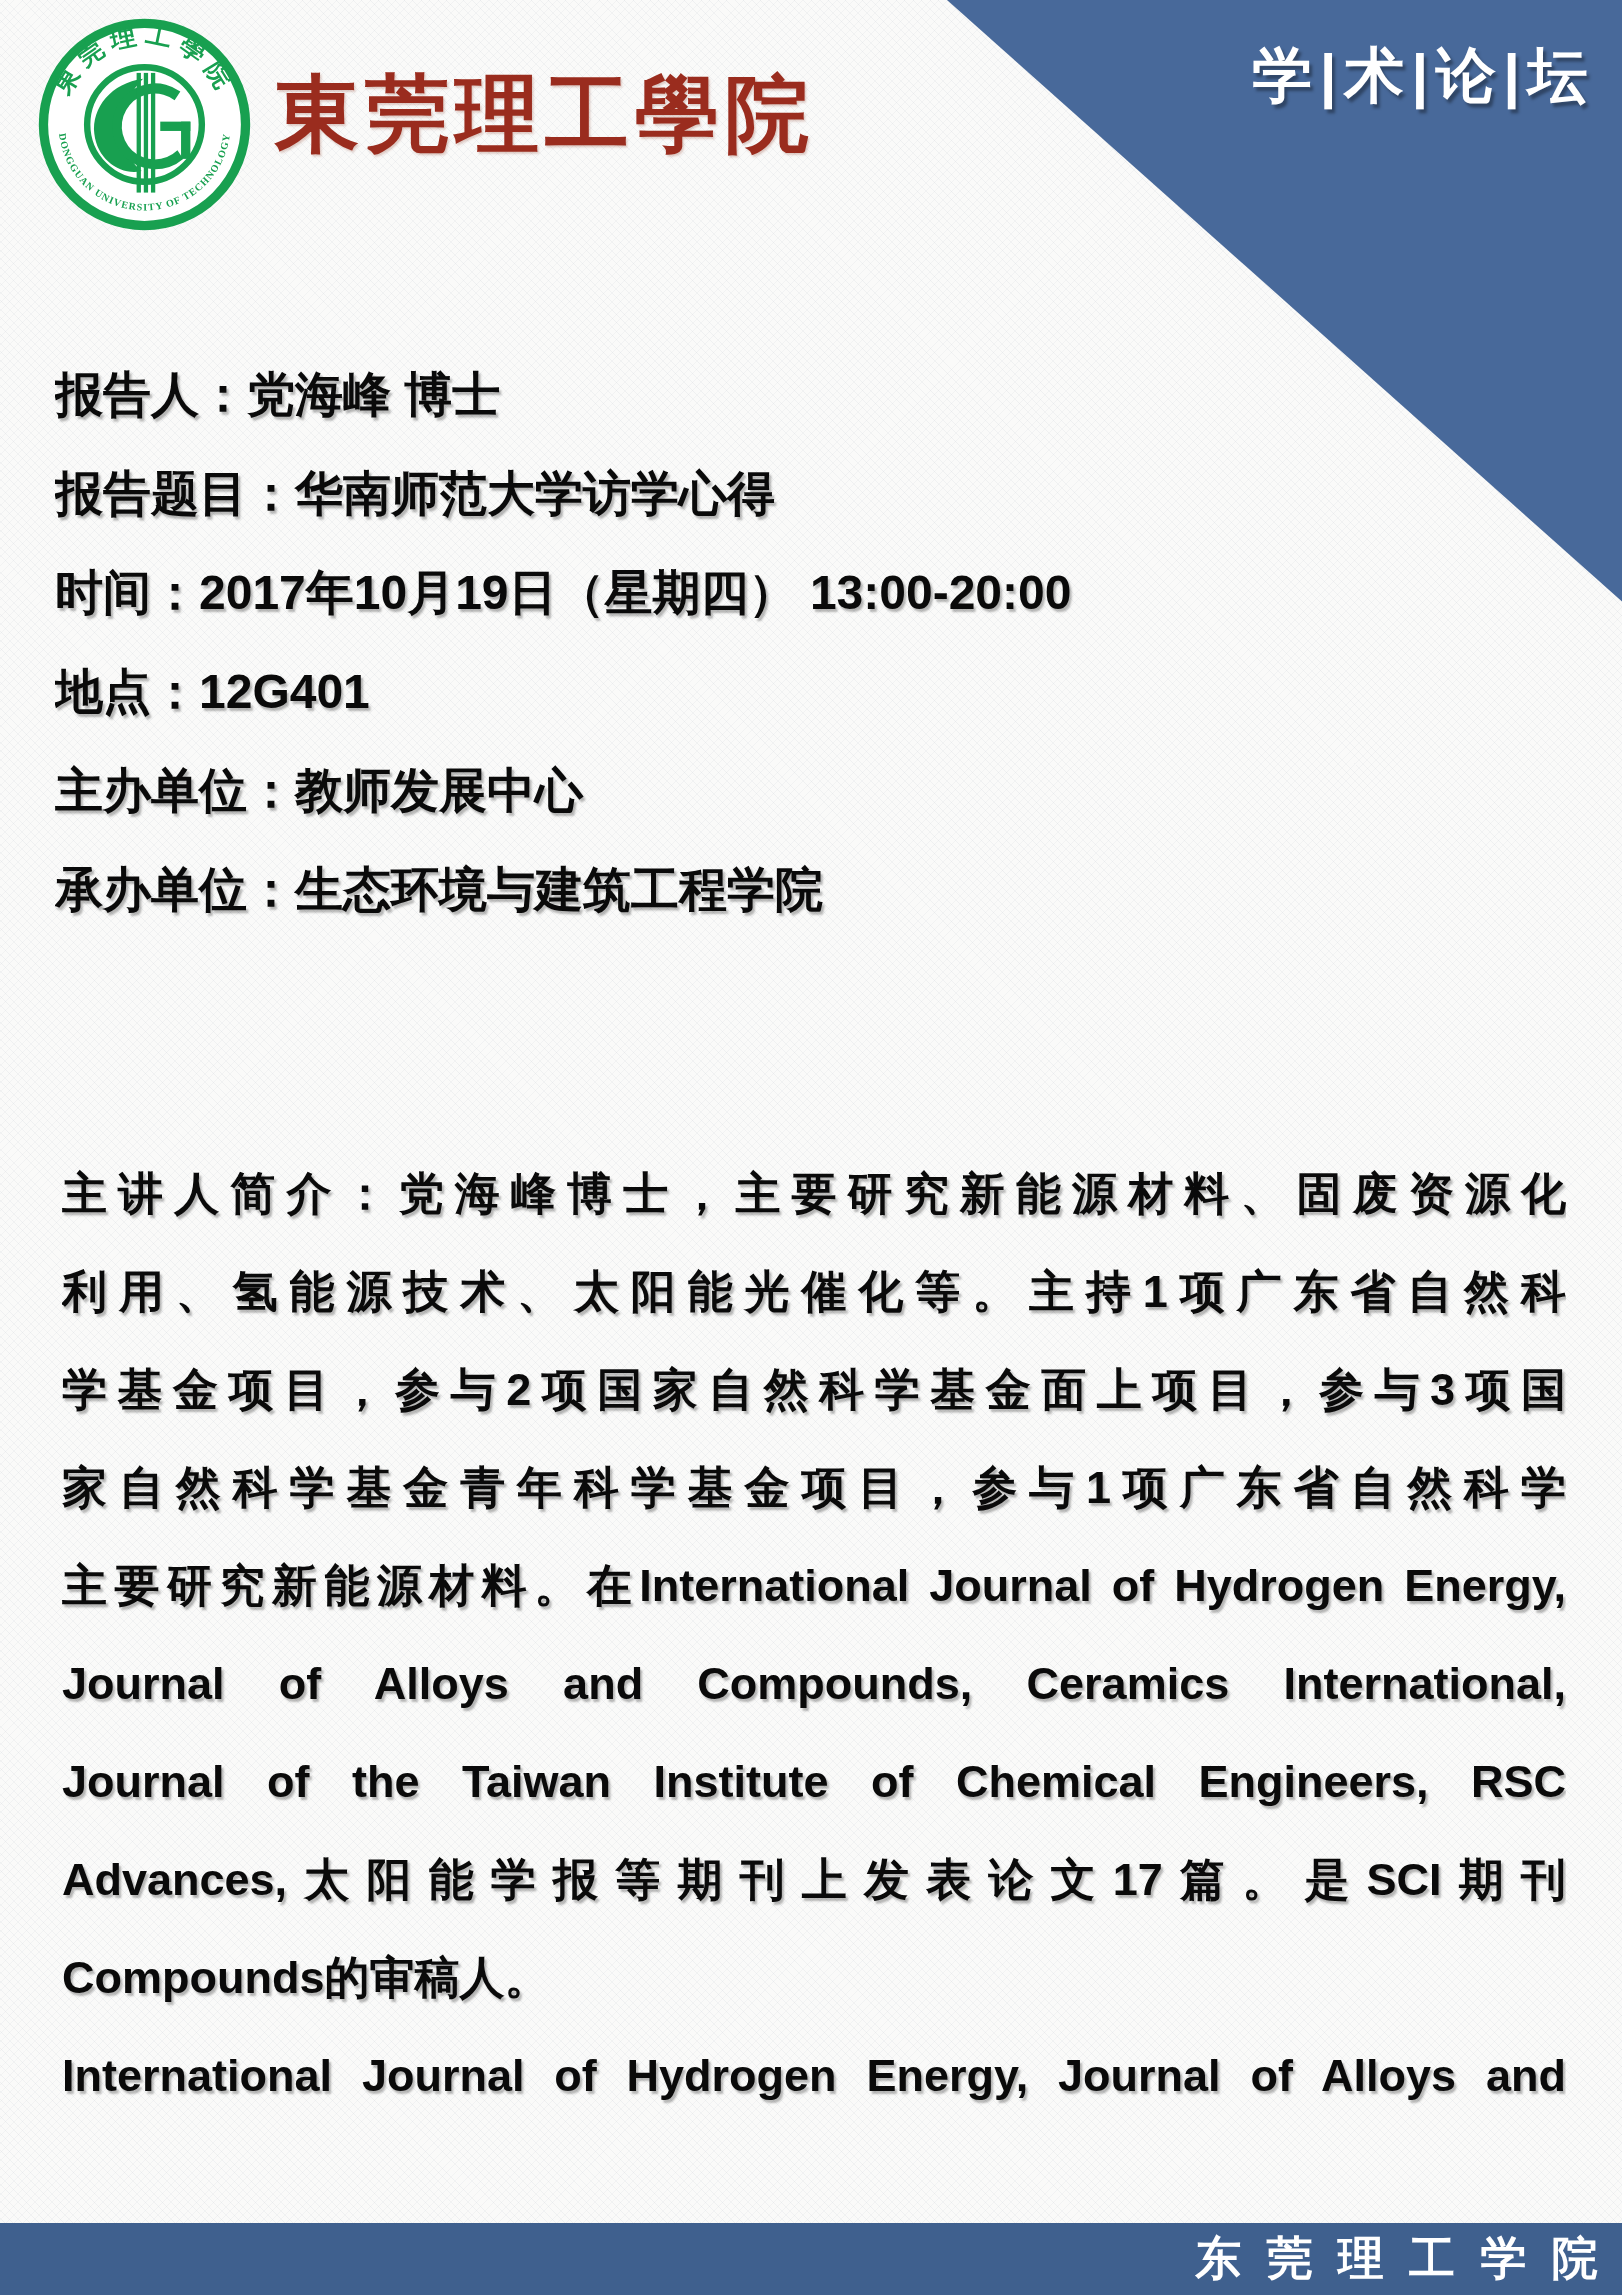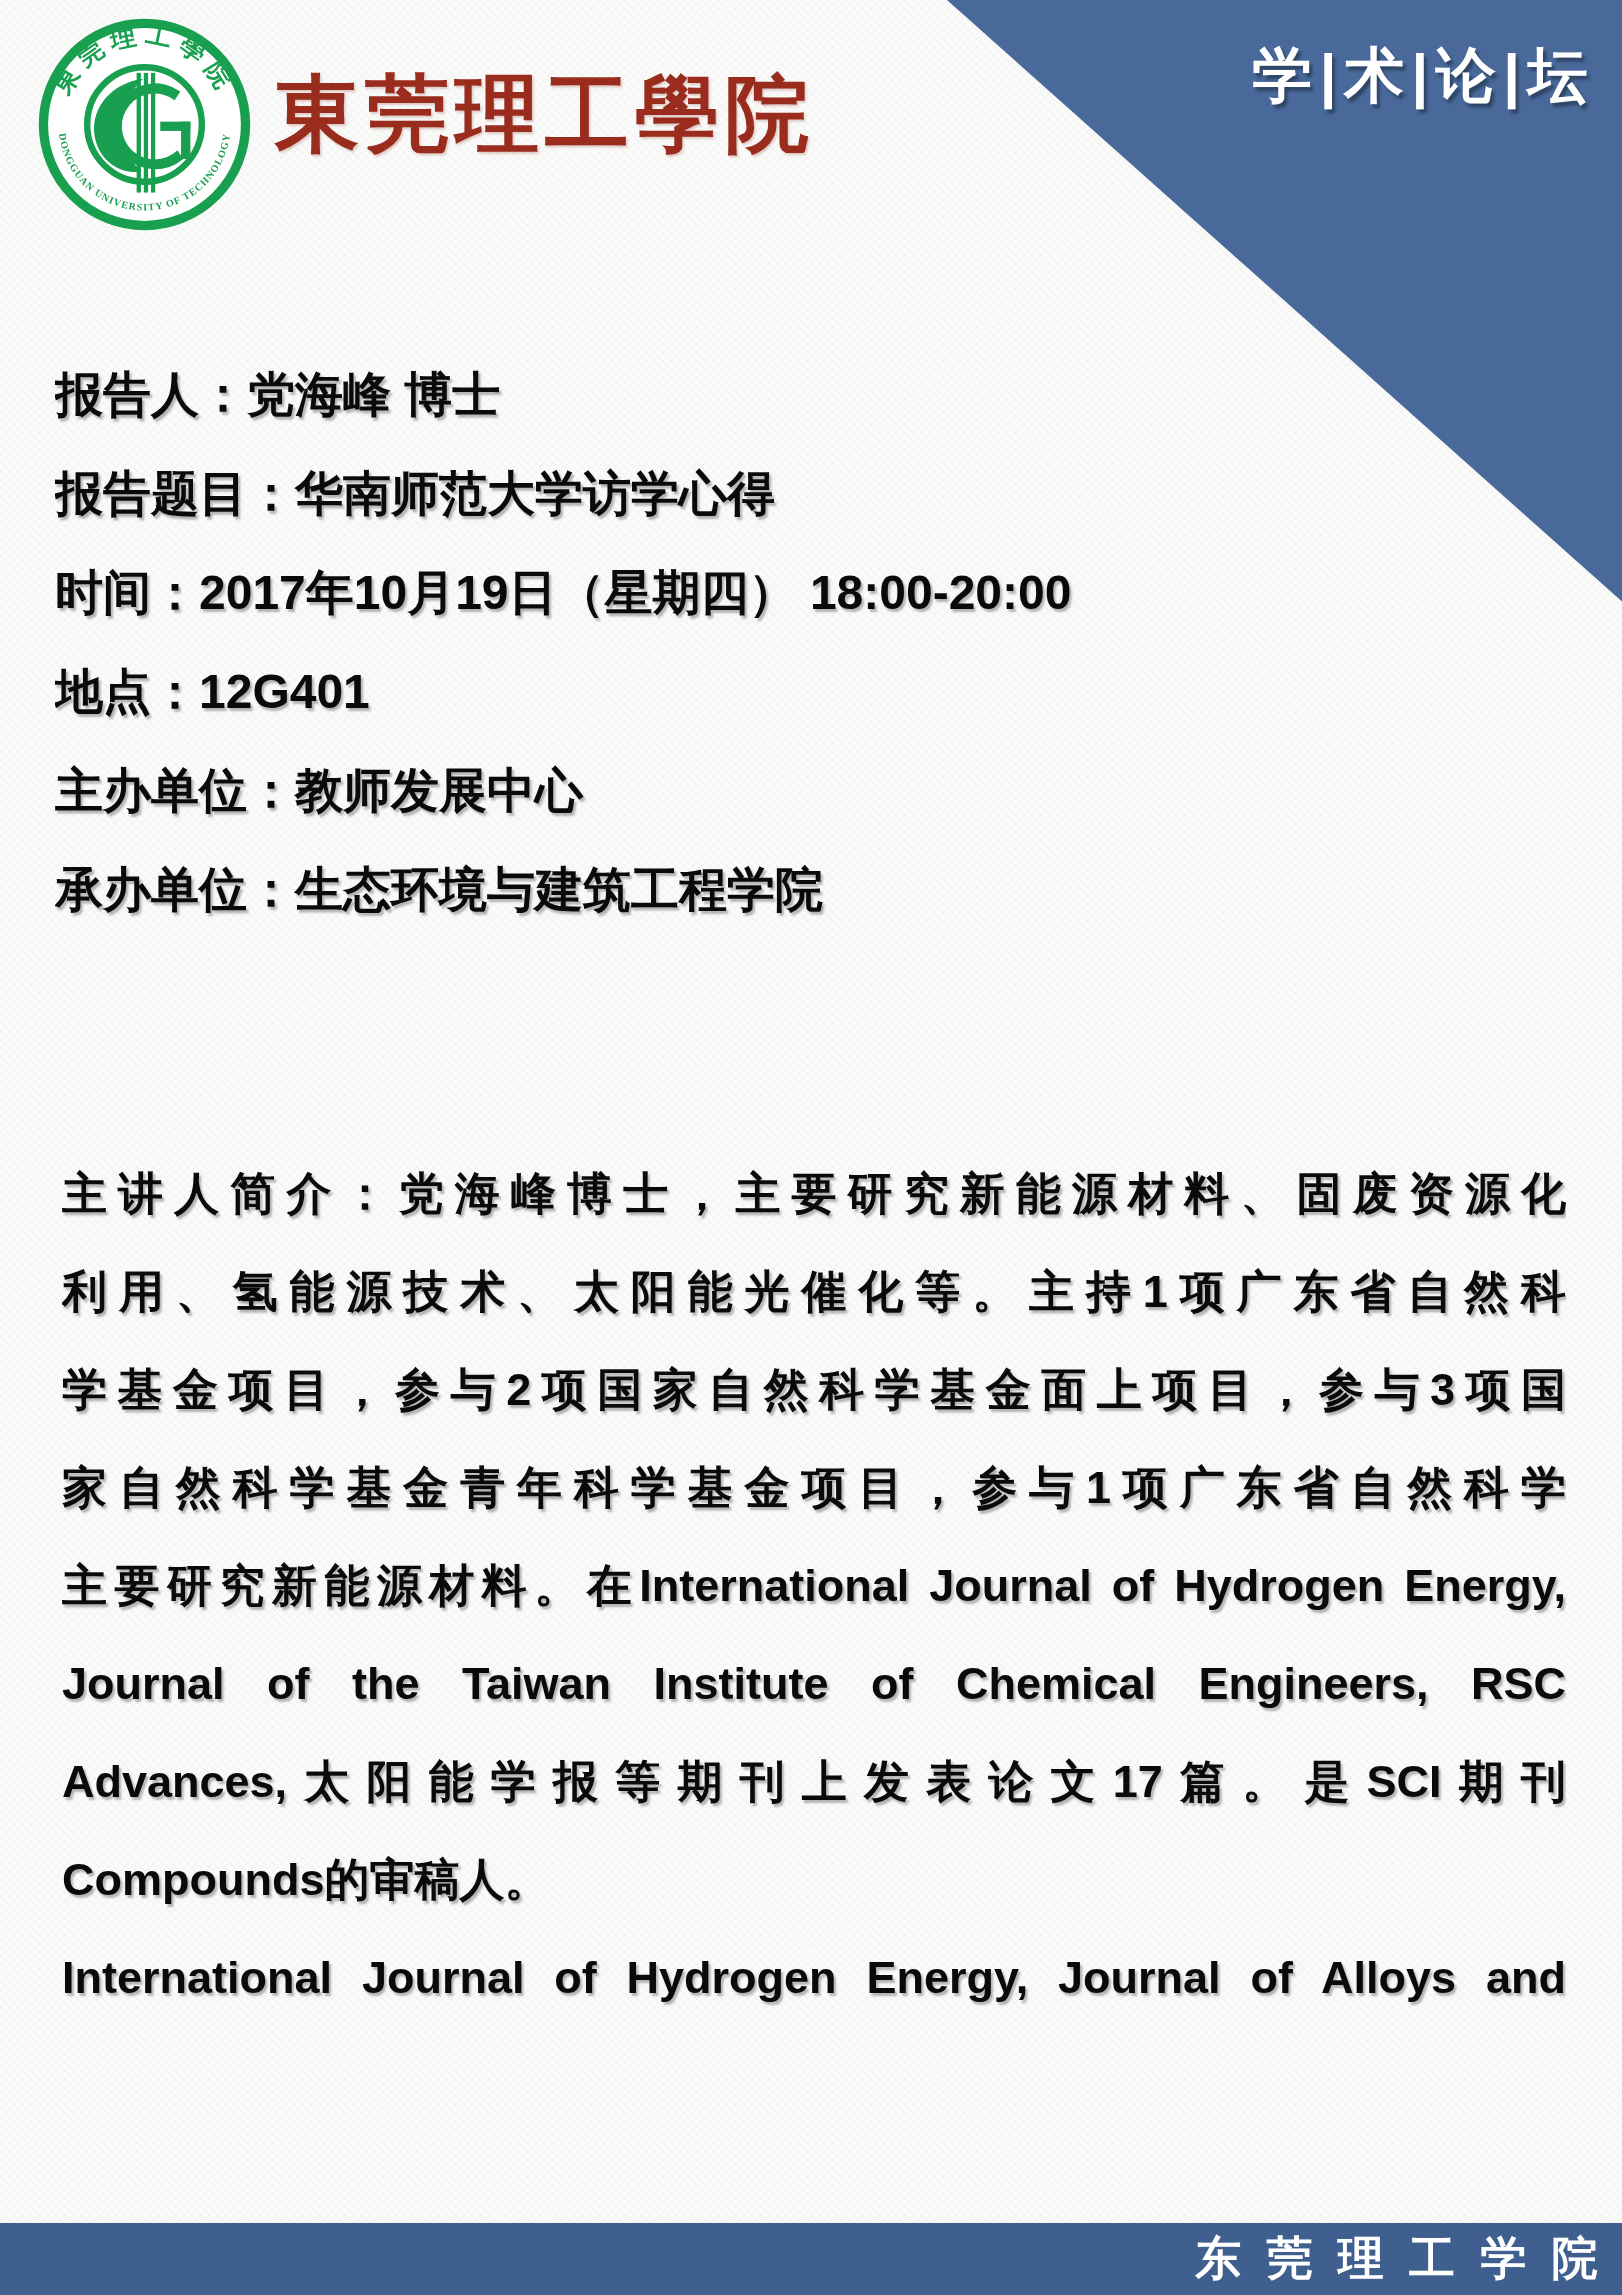--- a/index.html
+++ b/index.html
@@ -118,32 +118,33 @@
       <rect x="149" y="78" width="6" height="167"></rect>
       <rect x="159" y="78" width="6" height="167"></rect>
     </g>
   </svg>
 
   <div class="calligraphy">東莞理工學院</div>
 
   <div class="details">
     <div class="detail-line">报告人：党海峰 博士</div>
     <div class="detail-line">报告题目：华南师范大学访学心得</div>
-    <div class="detail-line">时间：2017年10月19日（星期四） 18:00-20:00</div>
+    <div class="detail-line">时间：2017年10月19日（星期四） 13:00-20:00</div>
     <div class="detail-line">地点：12G401</div>
     <div class="detail-line">主办单位：教师发展中心</div>
     <div class="detail-line">承办单位：生态环境与建筑工程学院</div>
   </div>
 
   <div class="bio">
     <div class="bio-line">主讲人简介：党海峰博士，主要研究新能源材料、固废资源化</div>
     <div class="bio-line">利用、氢能源技术、太阳能光催化等。主持1项广东省自然科</div>
     <div class="bio-line">学基金项目，参与2项国家自然科学基金面上项目，参与3项国</div>
     <div class="bio-line">家自然科学基金青年科学基金项目，参与1项广东省自然科学</div>
     <div class="bio-line">主要研究新能源材料。在International Journal of Hydrogen Energy,</div>
+    <div class="bio-line">Journal of Alloys and Compounds, Ceramics International,</div>
     <div class="bio-line">Journal of the Taiwan Institute of Chemical Engineers, RSC</div>
     <div class="bio-line">Advances,太阳能学报等期刊上发表论文17篇。是SCI期刊</div>
     <div class="bio-line last">Compounds的审稿人。</div>
     <div class="bio-line">International Journal of Hydrogen Energy, Journal of Alloys and</div>
   </div>
 
   <div class="footer">
     <div class="footer-text">东莞理工学院</div>
   </div>
 

